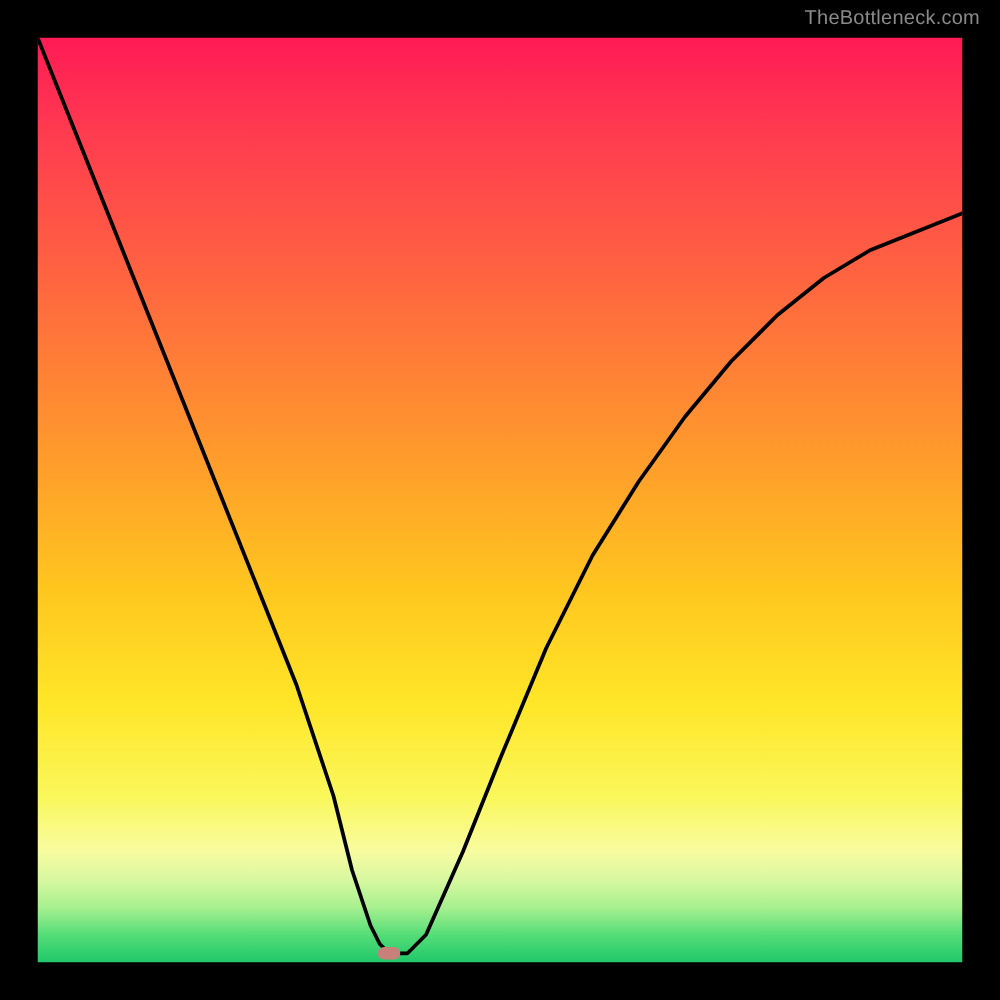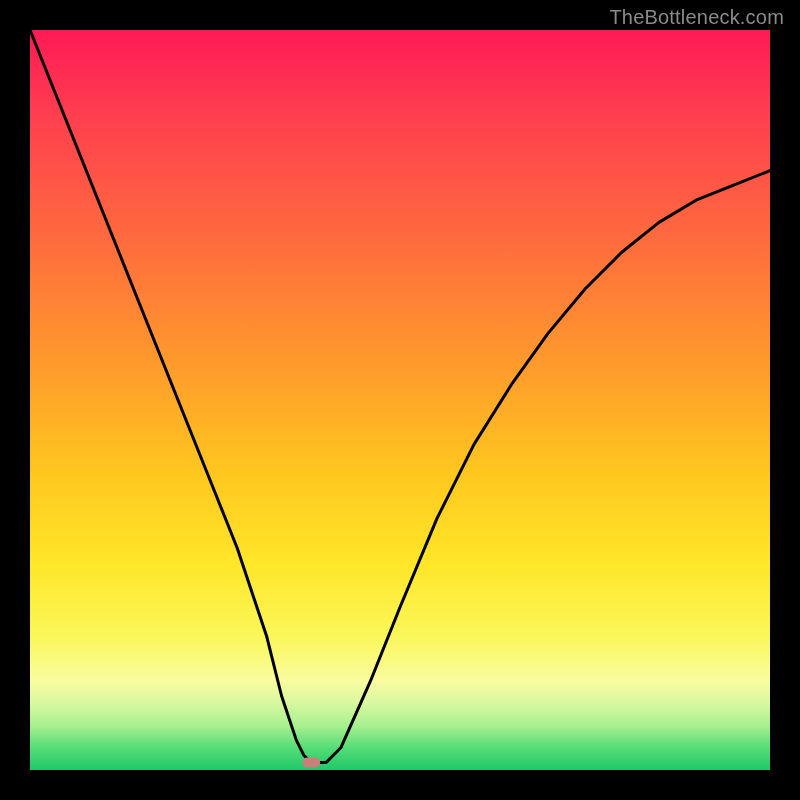--- a/index.html
+++ b/index.html
@@ -48,21 +48,21 @@
     position: absolute;
     inset: 0;
     width: 100%;
     height: 100%;
   }
   .watermark {
     position: absolute;
     top: 6px;
     right: 16px;
     color: #8a8a8a;
-    font-size: 20px;
+    font-size: 16px;
     letter-spacing: 0.2px;
   }
 </style>
 </head>
 <body>
 
 <div class="chart-wrap">
   <div class="watermark">TheBottleneck.com</div>
   <div class="plot-area">
     <div class="gradient-bg"></div>

